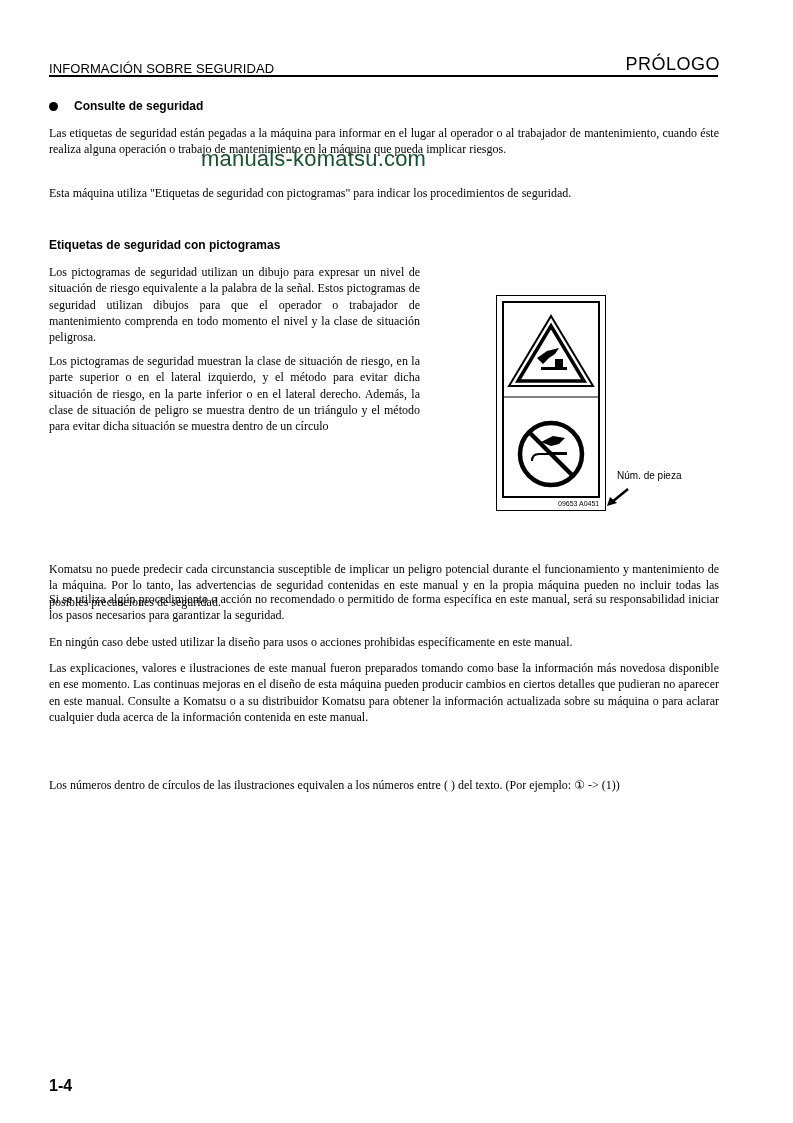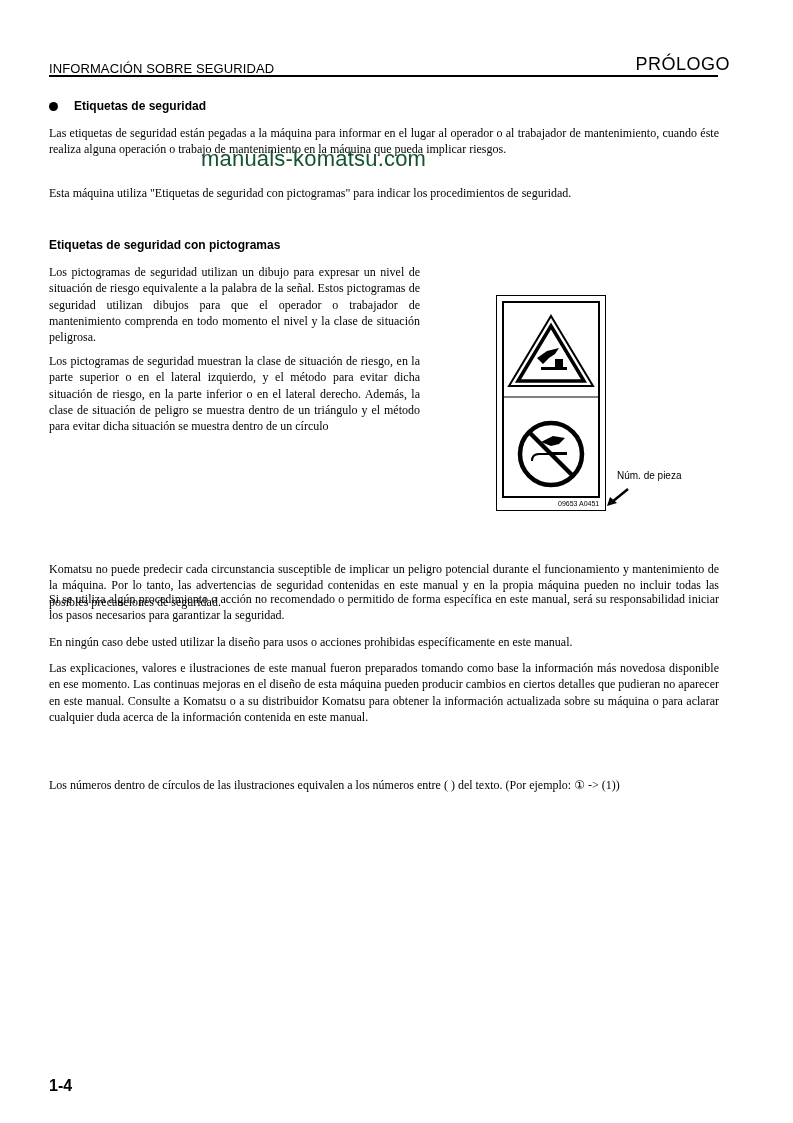--- a/index.html
+++ b/index.html
@@ -1,19 +1,19 @@
 <!DOCTYPE html>
 <html><head>
 <meta charset="utf-8">
 <style>
   html, body { margin:0; padding:0; background:#ffffff; }
   body { width:793px; height:1123px; position:relative; overflow:hidden;
          font-family:"Liberation Sans", sans-serif; color:#000; }
   .hdr-left { position:absolute; left:49px; top:61px; font-size:13px; letter-spacing:0.1px; }
-  .hdr-right { position:absolute; right:63px; top:54px; font-size:18px; letter-spacing:0.5px; }
+  .hdr-right { position:absolute; right:73px; top:54px; font-size:18px; letter-spacing:0.5px; }
   .hdr-rule { position:absolute; left:49px; top:75px; width:669px; height:2px; background:#000; }
   .h-bullet { position:absolute; left:49px; top:99px; font-size:12px; font-weight:bold; display:flex; align-items:center; }
   .dot { display:inline-block; width:9px; height:9px; background:#000; border-radius:50%; margin-right:16px; }
   .p { position:absolute; font-size:12px; line-height:16.3px; margin:0;font-family:Liberation Serif, serif; }
   .wide { left:49px; width:670px; text-align:justify; }
   .narrow { left:49px; width:371px; text-align:justify; }
   .watermark { position:absolute; left:201px; top:146px; font-size:22px; color:#14532d; letter-spacing:0.2px; }
   .sub-h { position:absolute; left:49px; top:238px; font-size:12px; font-weight:bold; }
   .label-card { position:absolute; left:496px; top:295px; width:108px; height:214px; border:1px solid #000; }
   .label-card svg { position:absolute; left:0; top:0; }
@@ -22,21 +22,21 @@
 </style>
 </head>
 <body>
 
 <div class="hdr-left">INFORMACIÓN SOBRE SEGURIDAD</div>
 <div class="hdr-right">PRÓLOGO</div>
 <div class="hdr-rule"></div>
 
 <div class="h-bullet">
   <span class="dot"></span>
-  <span>Etiquetas de seguridad</span>
+  <span>Consulte de seguridad</span>
 </div>
 
 <p class="p wide" style="top:125px;">Las etiquetas de seguridad están pegadas a la máquina para informar en el lugar al operador o al trabajador de mantenimiento, cuando éste realiza alguna operación o trabajo de mantenimiento en la máquina que pueda implicar riesgos.</p>
 <div class="watermark">manuals-komatsu.com</div>
 <p class="p wide" style="top:185px;">Esta máquina utiliza "Etiquetas de seguridad con pictogramas" para indicar los procedimientos de seguridad.</p>
 
 <div class="sub-h">Etiquetas de seguridad con pictogramas</div>
 
 <p class="p narrow" style="top:264px;">Los pictogramas de seguridad utilizan un dibujo para expresar un nivel de situación de riesgo equivalente a la palabra de la señal.  Estos pictogramas de seguridad utilizan dibujos para que el operador o trabajador de mantenimiento comprenda en todo momento el nivel y la clase de situación peligrosa.</p>
 <p class="p narrow" style="top:353px;">Los pictogramas de seguridad muestran la clase de situación de riesgo, en la parte superior o en el lateral izquierdo, y el método para evitar dicha situación de riesgo, en la parte inferior o en el lateral derecho.  Además, la clase de situación de peligro se muestra dentro de un triángulo y el método para evitar dicha situación se muestra dentro de un círculo</p>

